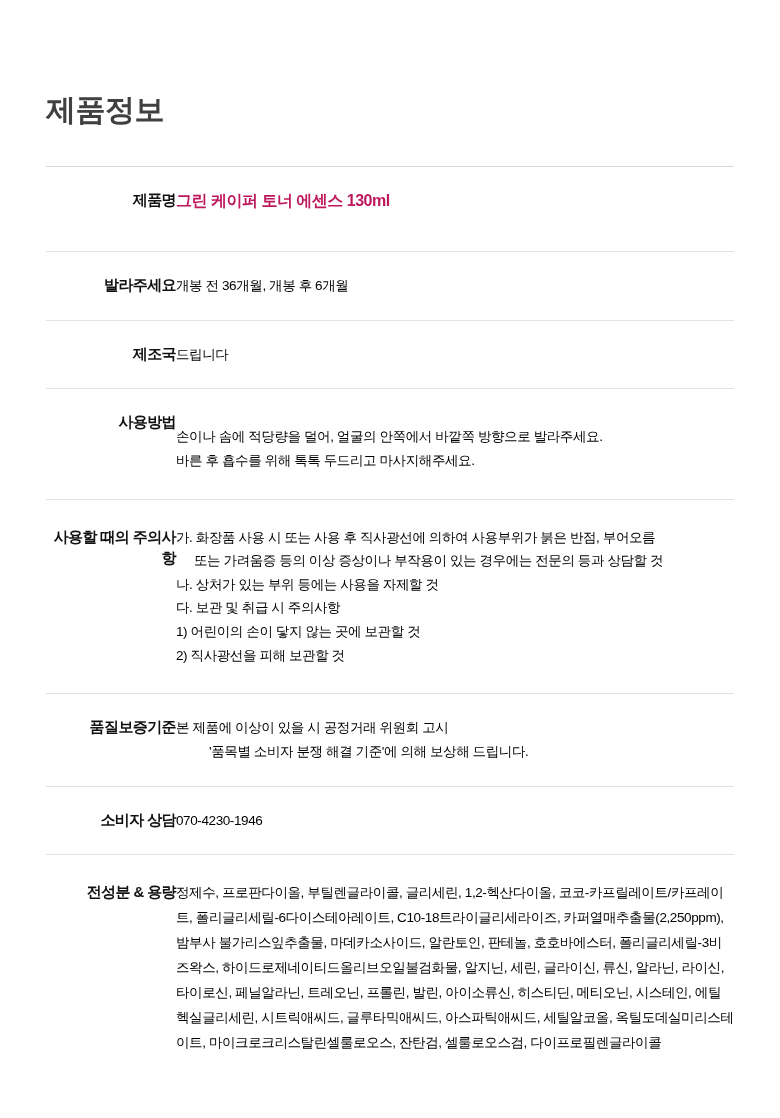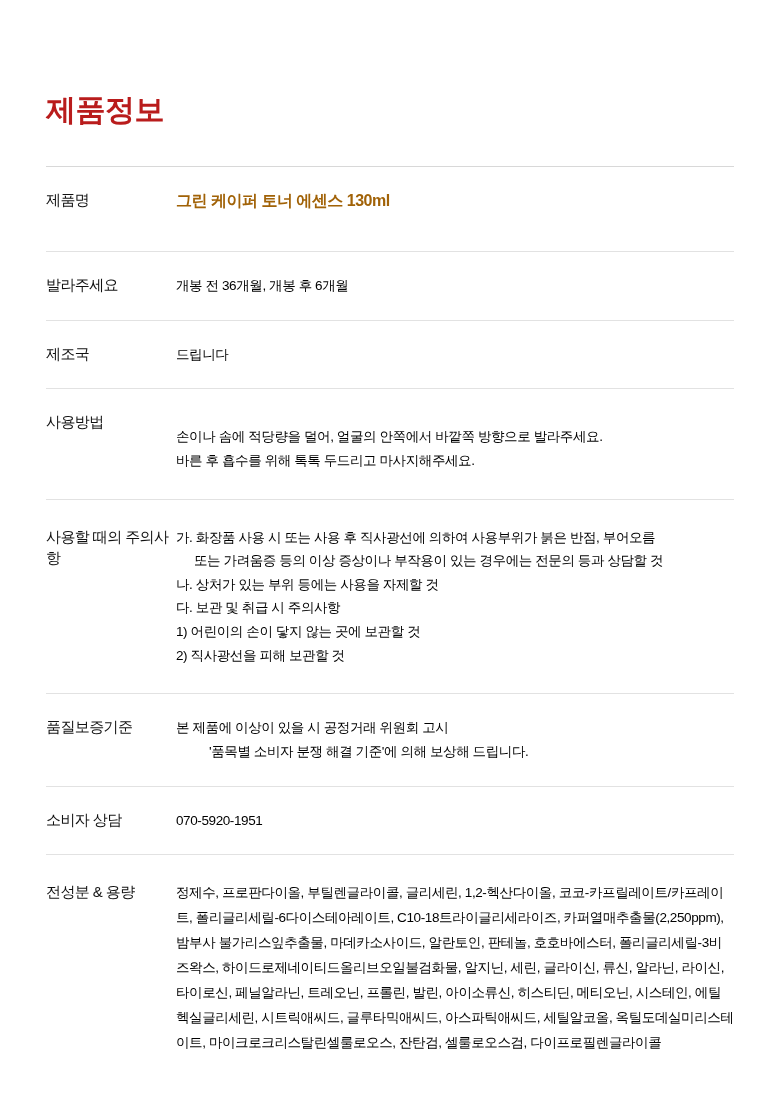--- a/index.html
+++ b/index.html
@@ -19,44 +19,44 @@
     width: 780px;
     min-height: 1118px;
     box-sizing: border-box;
     padding: 92px 46px 40px 46px;
     position: relative;
   }
   .page-title {
     font-size: 30px;
     font-weight: bold;
     letter-spacing: -0.5px;
-    color: #b91c1c;
+    color: #404040;
     margin: 0 0 38px 0;
     line-height: 1.2;
   }
   table.info-table {
     width: 688px;
     border-collapse: collapse;
     table-layout: fixed;
   }
   table.info-table tr {
     border-top: 1px solid #e2e2e2;
   }
   table.info-table tr:first-child {
     border-top: 1px solid #d8d8d8;
   }
   table.info-table tr:last-child {
     border-bottom: none;
   }
   th.label-cell {
     width: 130px;
-    text-align: left;
+    text-align: right;
     vertical-align: top;
     font-size: 15px;
-    font-weight: normal;
+    font-weight: bold;
     color: #111111;
     letter-spacing: -0.6px;
     padding: 22px 0 22px 0;
     line-height: 1.45;
     margin-left: 28px;
   }
   td.value-cell {
     vertical-align: top;
     font-size: 13.5px;
     font-weight: normal;
@@ -67,21 +67,21 @@
   }
   td.value-cell .line {
     display: block;
   }
   td.value-cell .line.indent {
     padding-left: 18px;
   }
   .row-product td.value-cell {
     font-size: 16px;
     font-weight: bold;
-    color: #a16207;
+    color: #be185d;
     letter-spacing: -0.5px;
     padding-top: 20px;
     padding-bottom: 36px;
   }
   .row-caution th.label-cell,
   .row-caution td.value-cell {
     padding-top: 26px;
     padding-bottom: 26px;
   }
   .row-ingredients td.value-cell {
@@ -160,21 +160,21 @@
         <th class="label-cell">품질보증기준</th>
         <td class="value-cell">
           <span class="line">본 제품에 이상이 있을 시 공정거래 위원회 고시</span>
           <span class="line indent-small">'품목별 소비자 분쟁 해결 기준'에 의해 보상해 드립니다.</span>
         </td>
       </tr>
 
       <tr>
         <th class="label-cell">소비자 상담</th>
         <td class="value-cell">
-          <span class="line">070-5920-1951</span>
+          <span class="line">070-4230-1946</span>
         </td>
       </tr>
 
       <tr class="row-ingredients">
         <th class="label-cell">전성분 &amp; 용량</th>
         <td class="value-cell">
           <span class="line">정제수, 프로판다이올, 부틸렌글라이콜, 글리세린, 1,2-헥산다이올, 코코-카프릴레이트/카프레이트, 폴리글리세릴-6다이스테아레이트, C10-18트라이글리세라이즈, 카퍼열매추출물(2,250ppm), 밤부사 불가리스잎추출물, 마데카소사이드, 알란토인, 판테놀, 호호바에스터, 폴리글리세릴-3비즈왁스, 하이드로제네이티드올리브오일불검화물, 알지닌, 세린, 글라이신, 류신, 알라닌, 라이신, 타이로신, 페닐알라닌, 트레오닌, 프롤린, 발린, 아이소류신, 히스티딘, 메티오닌, 시스테인, 에틸헥실글리세린, 시트릭애씨드, 글루타믹애씨드, 아스파틱애씨드, 세틸알코올, 옥틸도데실미리스테이트, 마이크로크리스탈린셀룰로오스, 잔탄검, 셀룰로오스검, 다이프로필렌글라이콜</span>
         </td>
       </tr>
 

